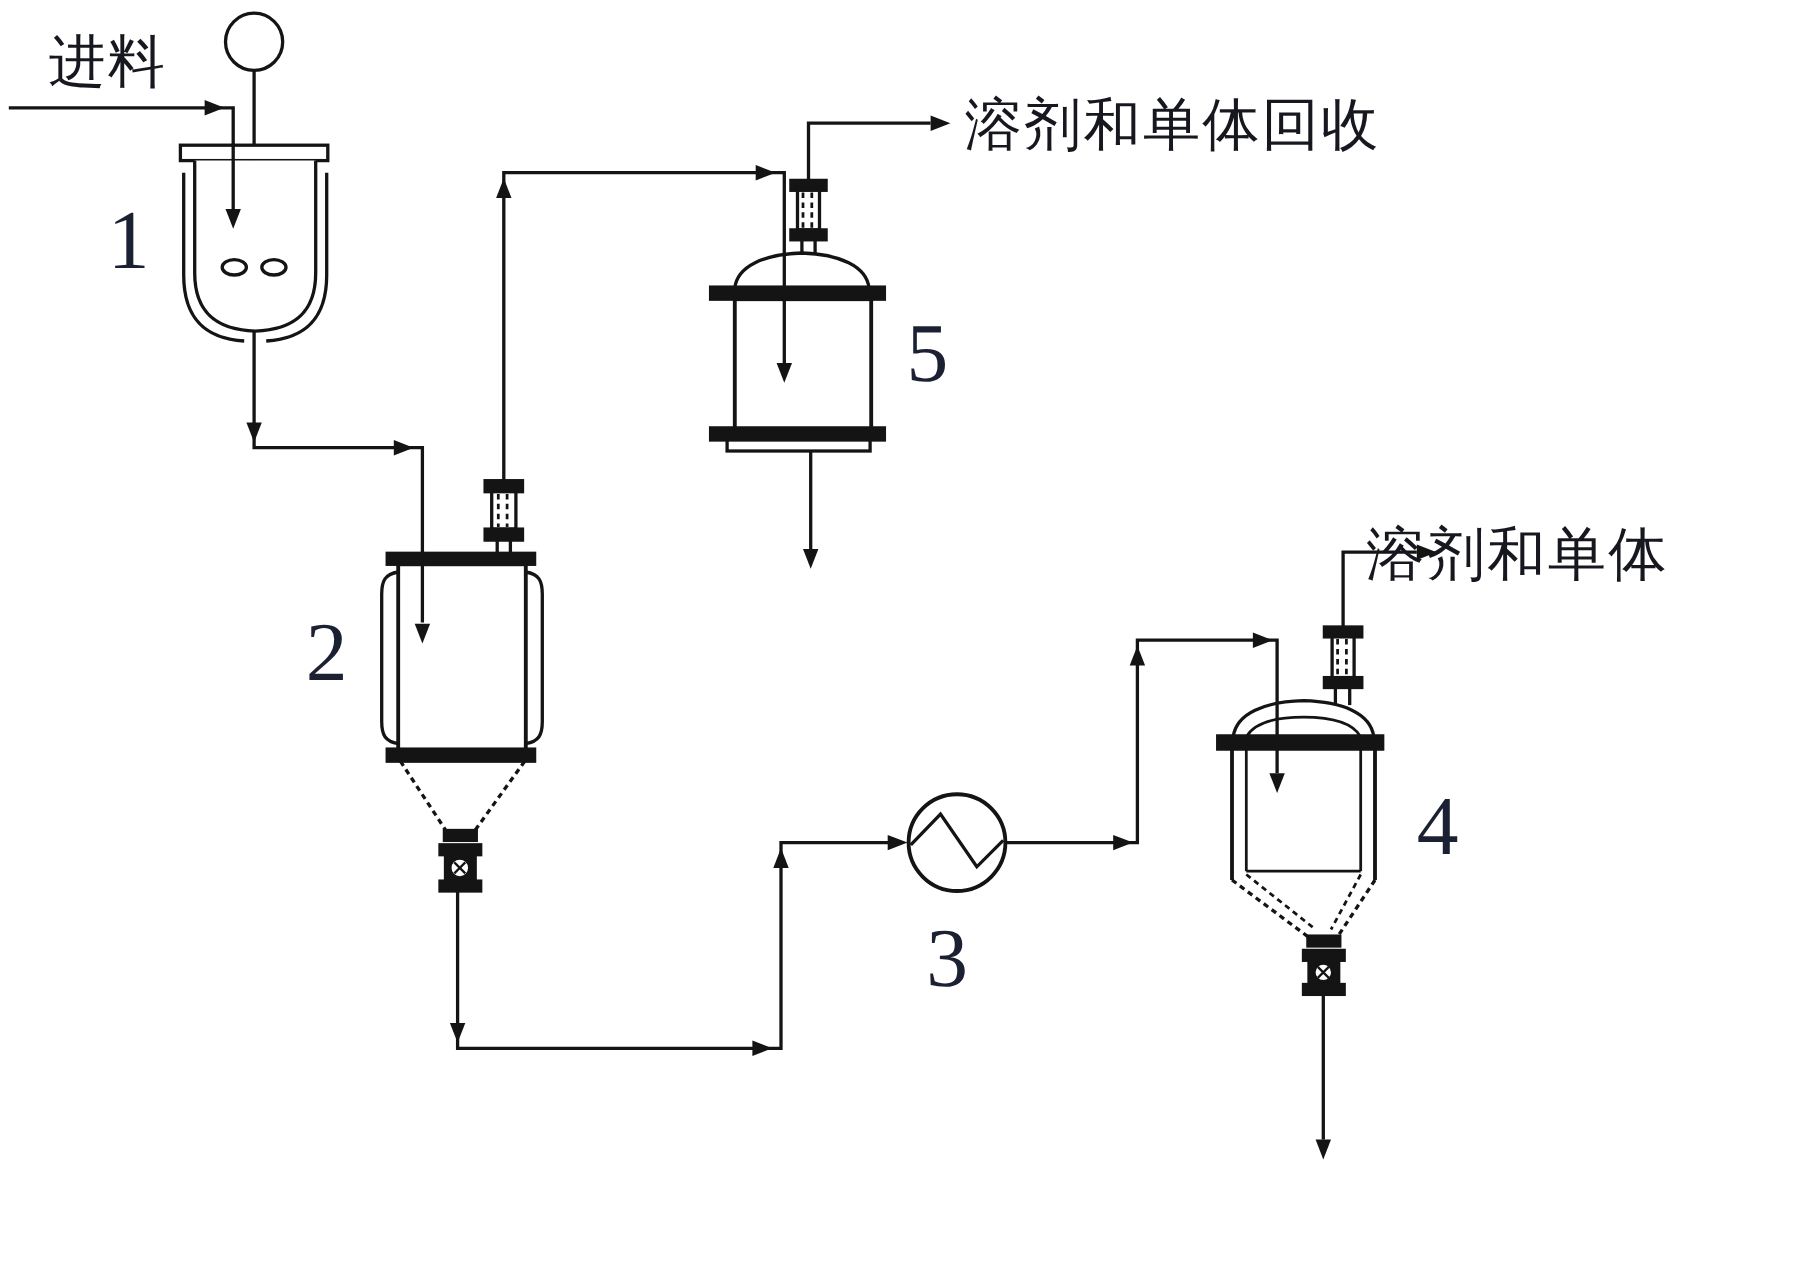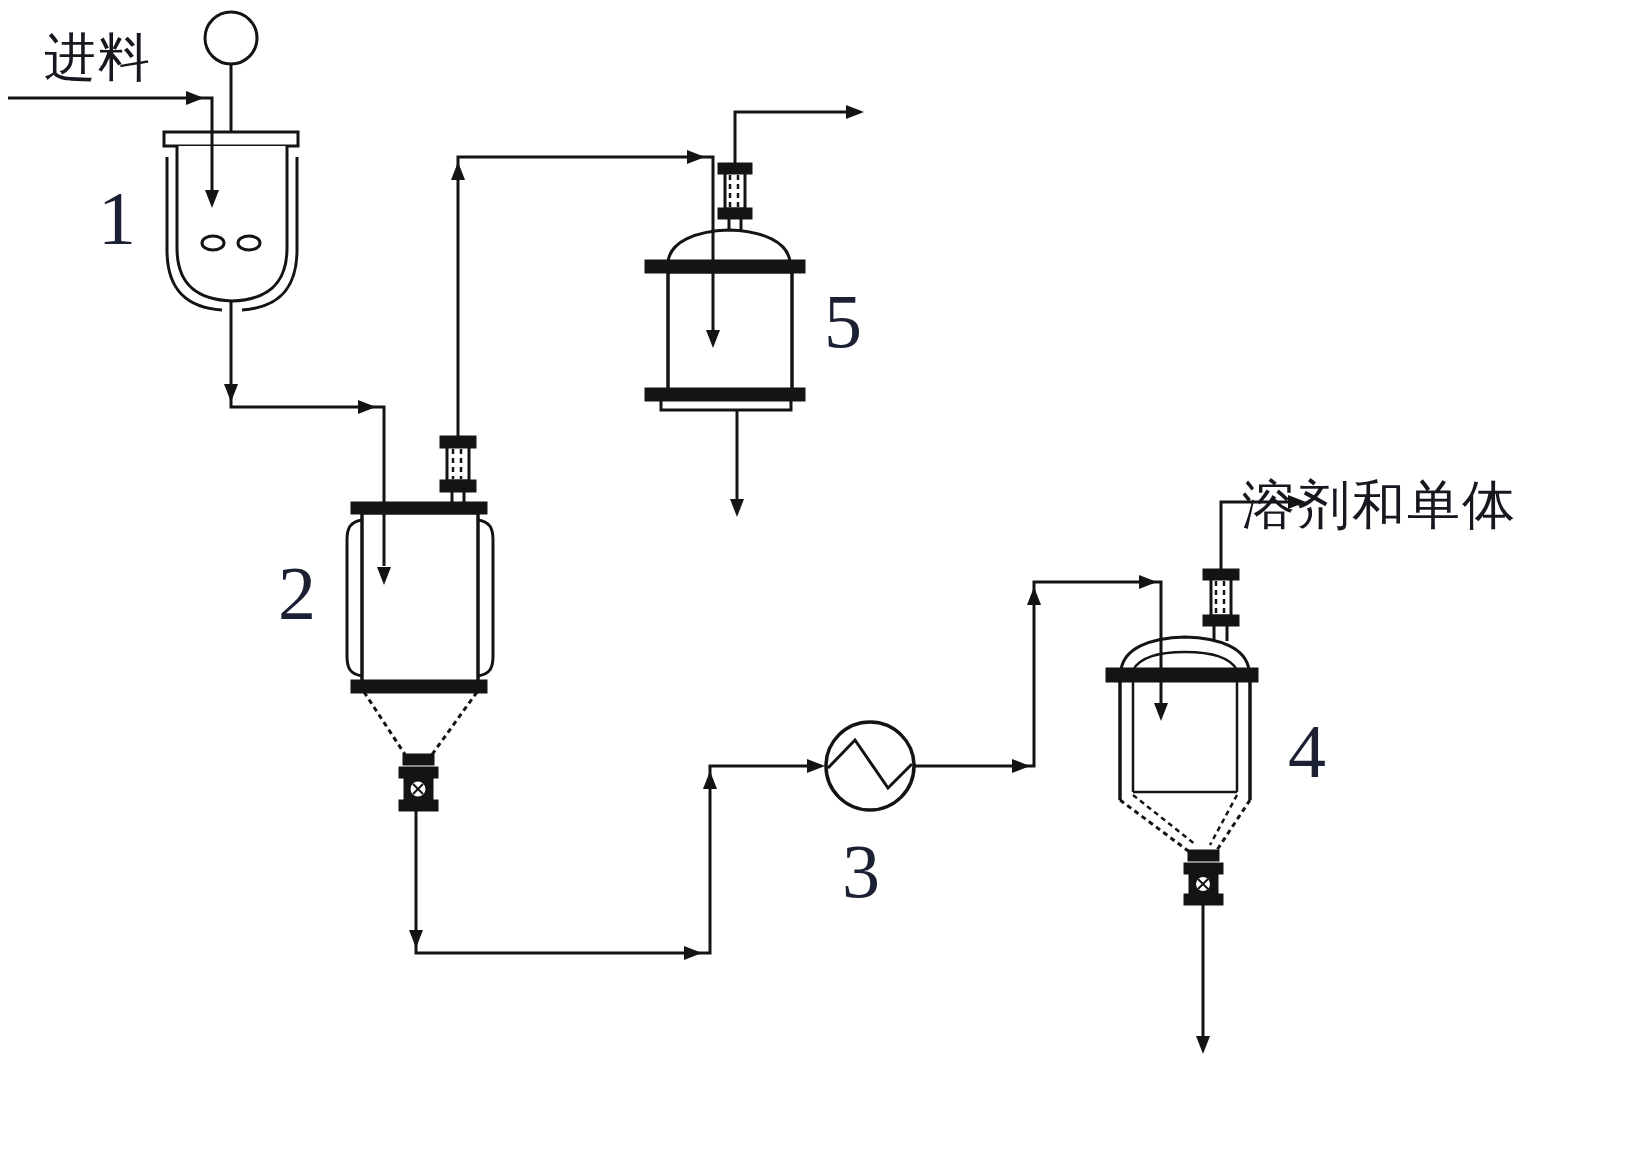--- a/index.html
+++ b/index.html
@@ -188,20 +188,21 @@
     <g>
       <path d="M 1203,904 V 1036"></path>
       <polygon points="1203,1054 1196,1036 1210,1036" fill="#141414" stroke="none"></polygon>
     </g>
 
   </g>
 </svg>
 
 <div class="lbl" style="left:44px;top:30px;font-size:52px;">进料</div>
 
+<div class="lbl" style="left:877px;top:87px;font-size:52px;">溶剂和单体回收</div>
 
 
 <div class="lbl" style="left:1242px;top:477px;font-size:53px;">溶剂和单体</div>
 
 
 <div class="num" style="left:117px;top:220px;">1</div>
 
 <div class="num" style="left:297px;top:595px;">2</div>
 
 <div class="num" style="left:861px;top:873px;">3</div>

